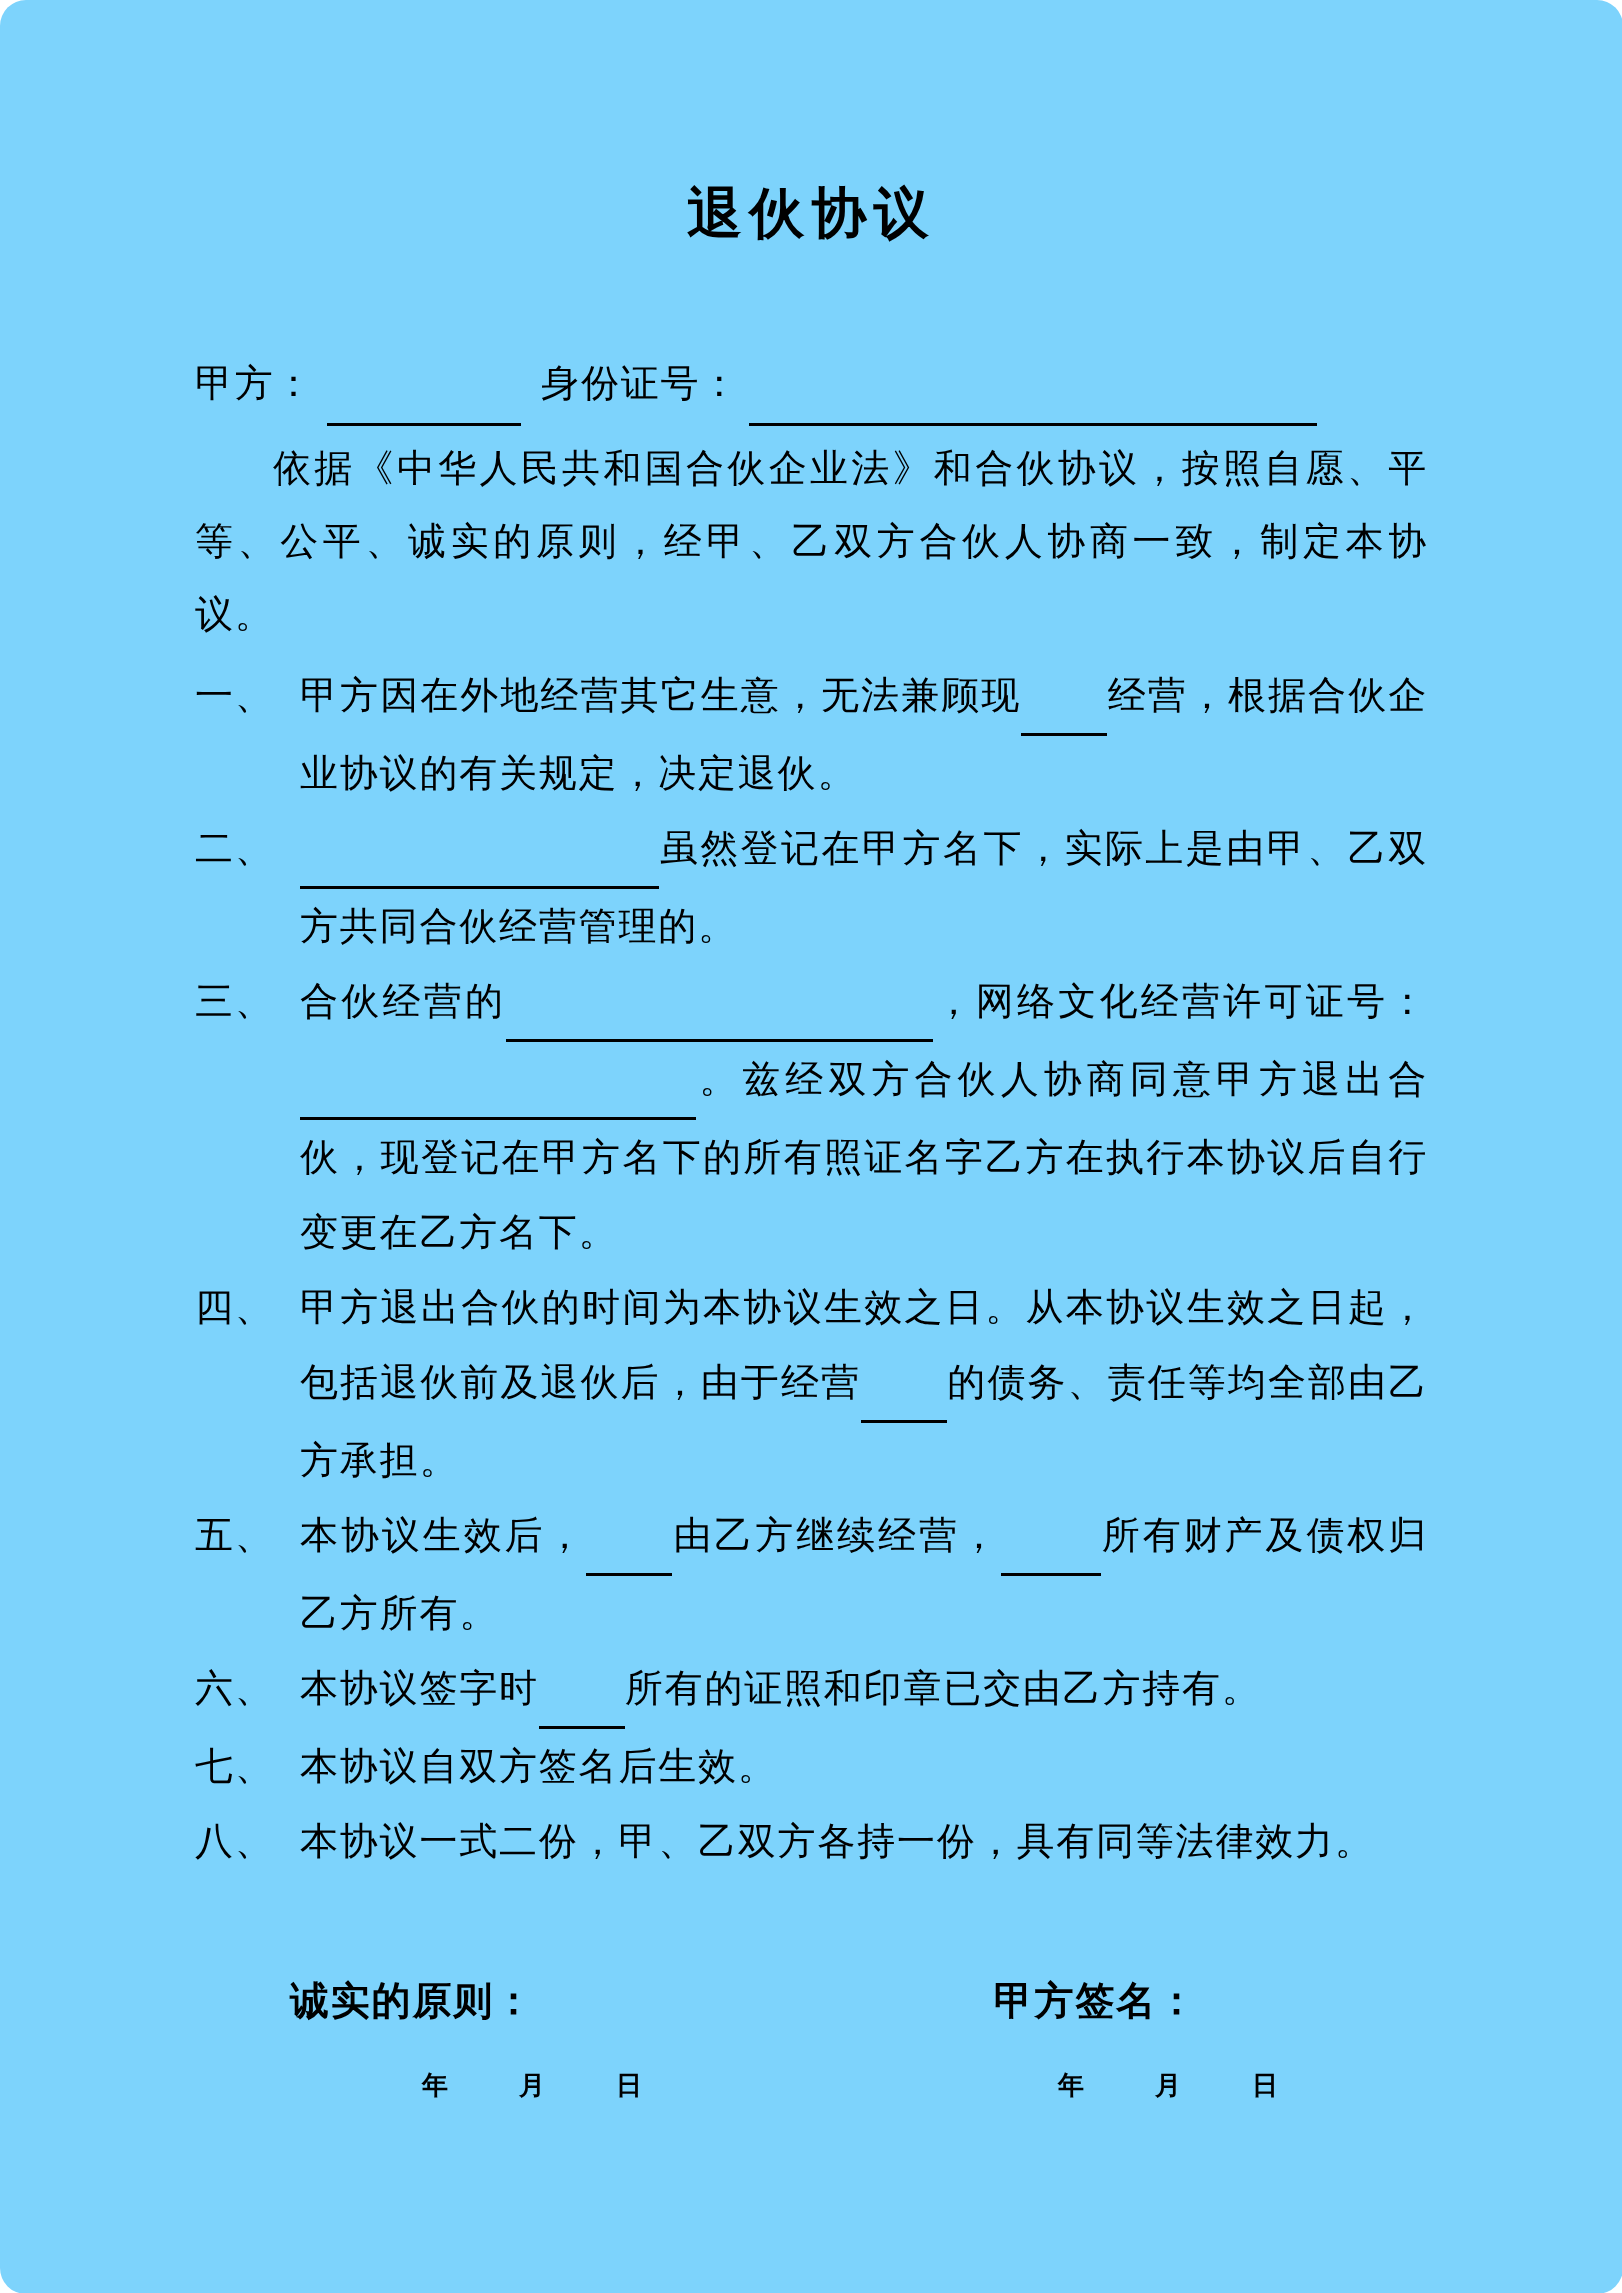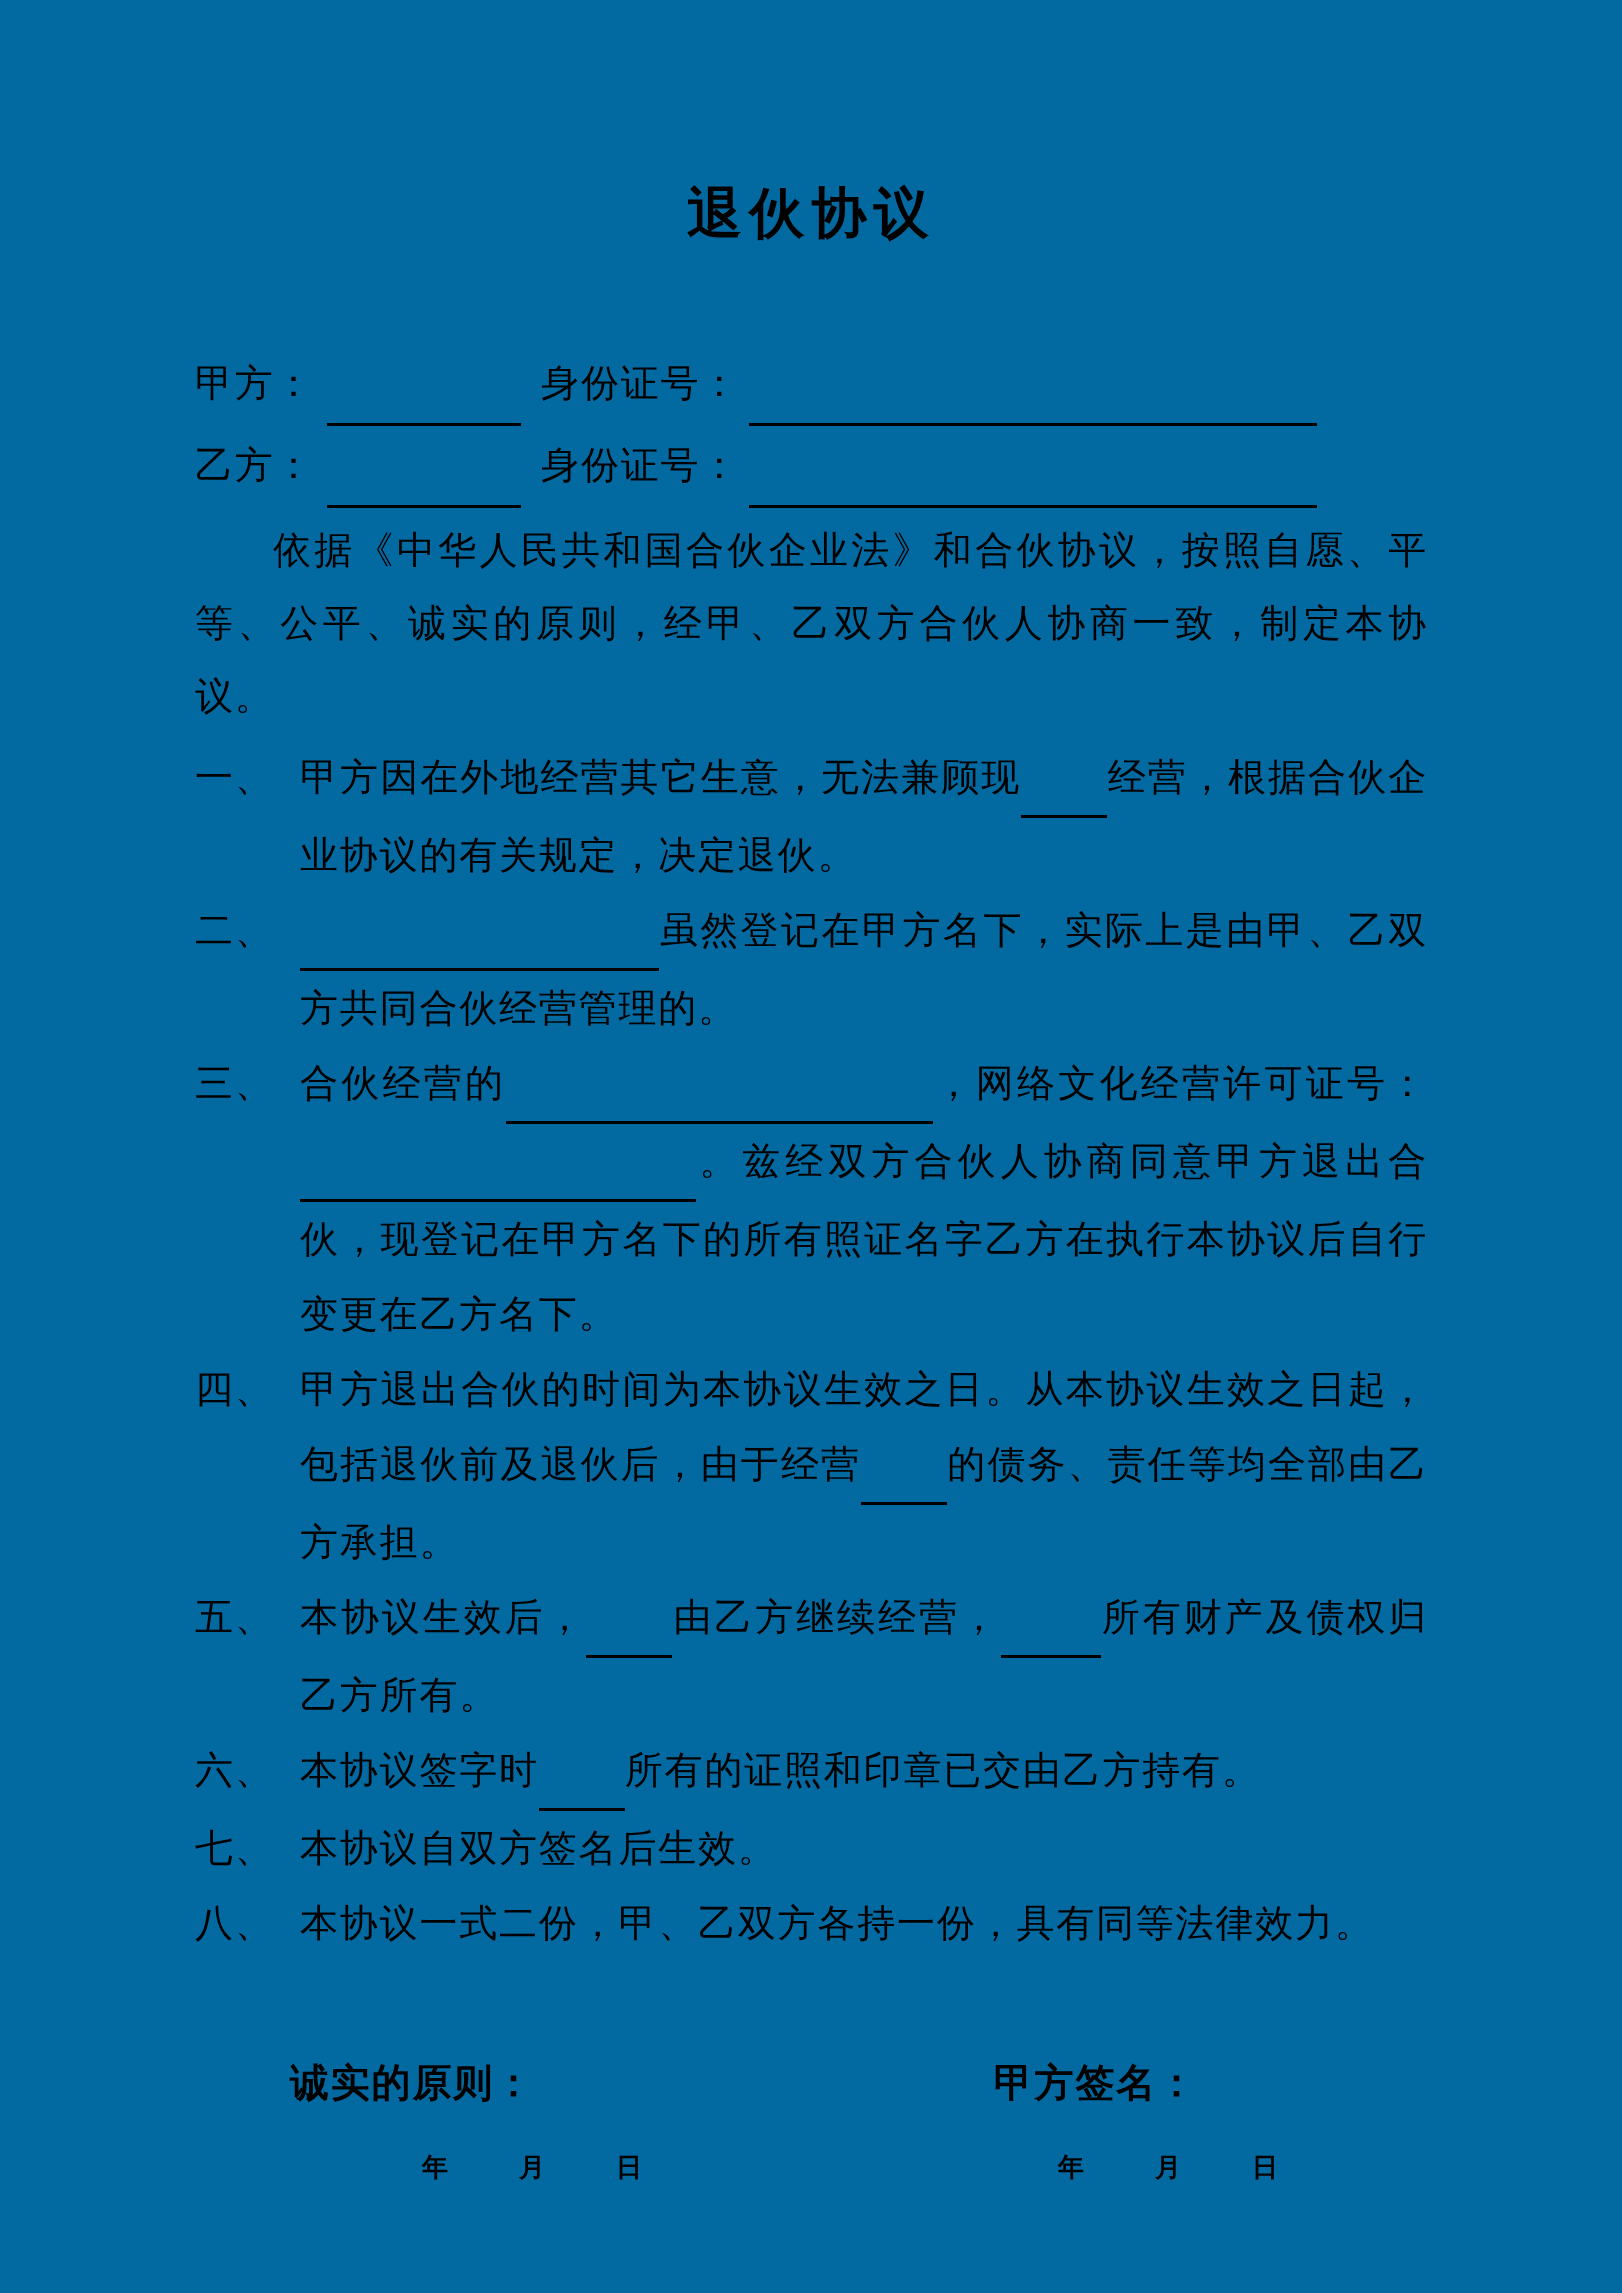--- a/index.html
+++ b/index.html
@@ -1,23 +1,24 @@
 <!DOCTYPE html>
 <html style="font-size:14.5px"><head>
 <meta charset="utf-8">
 <style>
   html,body{margin:0;padding:0;background:#ffffff;}
   .page{
     position:relative;
     width:1623px;height:2294px;
-    background:#0369a1;color:#000;
+    background:#7dd3fc;color:#000;
     font-family:"Liberation Serif","DejaVu Serif",serif;
     box-sizing:border-box;
     padding:182px 195px 0 195px;
     overflow:hidden;
+    border-radius:26px;
   }
   .title{
     margin:0;
     font-size:55px;font-weight:bold;
     line-height:64px;text-align:center;letter-spacing:7.3px;
   }
   .party-block{margin-top:98px;font-size:38px;line-height:79px;letter-spacing:1.8px;}
   .party-line{white-space:nowrap;}
   .blank{
     display:inline-block;
@@ -54,23 +55,20 @@
 </head>
 <body>
 
 <div class="page">
 
   <h1 class="title">退伙协议</h1>
 
   <div class="party-block">
     <div class="party-line">
       <span>甲方：</span><span class="blank blank-name">&nbsp;</span><span class="id-label">身份证号：</span><span class="blank blank-id">&nbsp;</span>
-    </div>
-    <div class="party-line">
-      <span>乙方：</span><span class="blank blank-name">&nbsp;</span><span class="id-label">身份证号：</span><span class="blank blank-id">&nbsp;</span>
     </div>
   </div>
 
   <p class="intro">依据《中华人民共和国合伙企业法》和合伙协议，按照自愿、平等、公平、诚实的原则，经甲、乙双方合伙人协商一致，制定本协议。</p>
 
   <div class="items" id="items">
       <div class="item">
         <span class="num">一、</span>
         <div class="body"><span>甲方因在外地经营其它生意，无法兼顾现</span><span class="blank" style="width: 86px;">&nbsp;</span><span>经营，根据合伙企业协议的有关规定，决定退伙。</span></div>
       </div>

